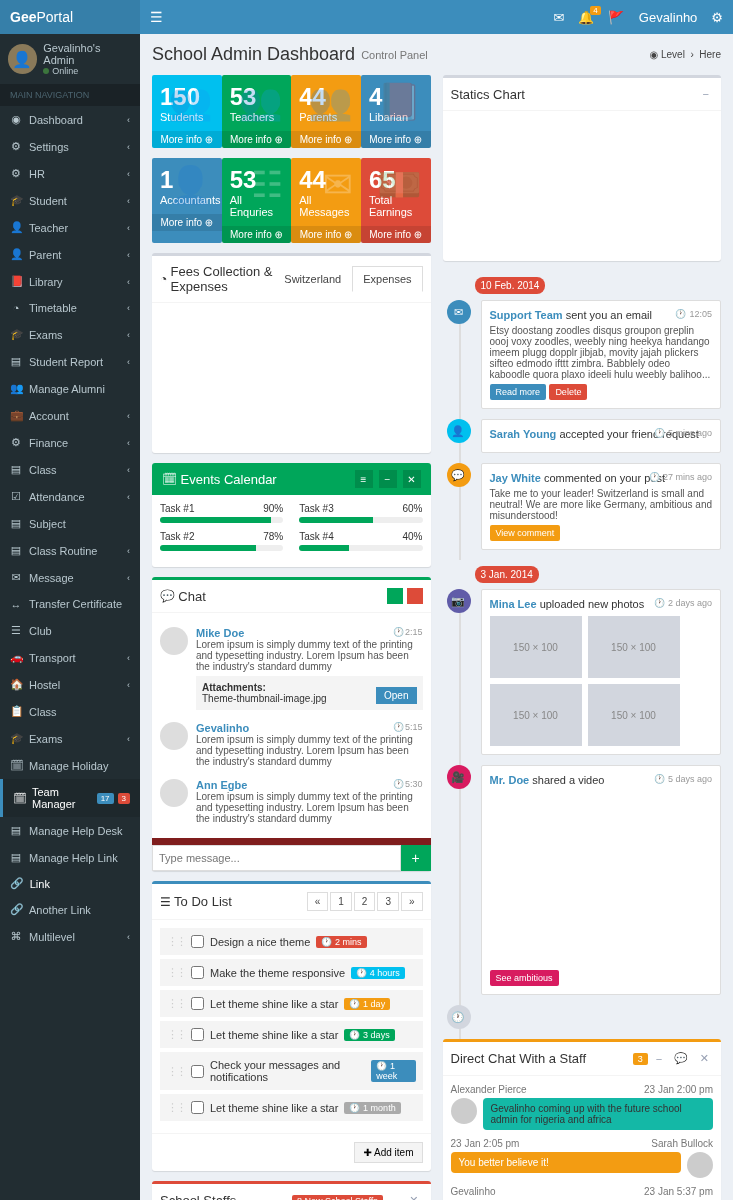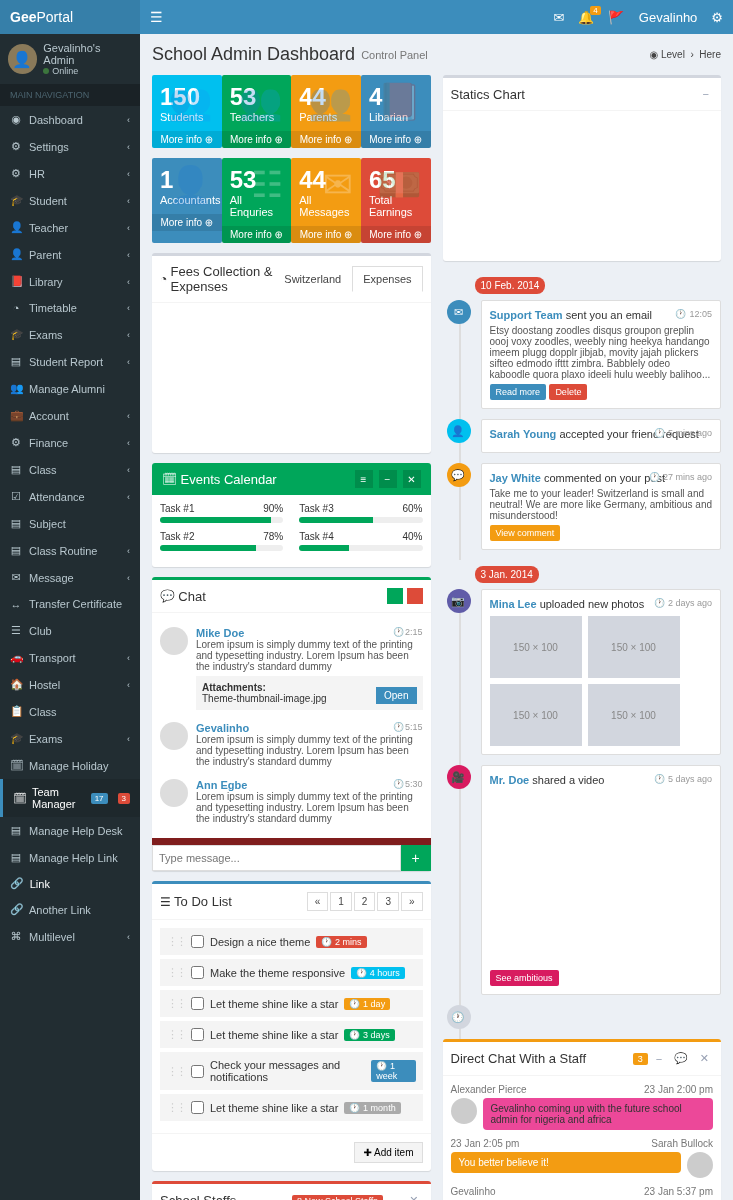--- a/index.html
+++ b/index.html
@@ -90,21 +90,21 @@
 .tl-body h4{font-size:11px;font-weight:normal;margin-bottom:4px}
 .tl-body h4 a{font-weight:bold}
 .tl-body .txt{font-size:10px;color:#555;margin-bottom:4px}
 .tl-btn{display:inline-block;padding:3px 6px;font-size:9px;color:#fff;border-radius:2px;cursor:pointer}
 .photo-grid{display:flex;flex-wrap:wrap;gap:6px;margin-top:6px}
 .photo{width:92px;height:62px;background:#d2d6de;display:flex;align-items:center;justify-content:center;font-size:10px;color:#888}
 .direct-chat .dc-msg{margin-bottom:8px}
 .direct-chat .dc-head{display:flex;justify-content:space-between;font-size:10px;color:#777;margin-bottom:3px}
 .direct-chat .dc-body{display:flex;gap:6px;align-items:flex-start}
 .direct-chat .dc-av{width:26px;height:26px;border-radius:50%;background:#ccc;flex-shrink:0}
-.direct-chat .dc-text{background:#ec4899;padding:5px 8px;border-radius:4px;font-size:10px;flex:1}
+.direct-chat .dc-text{background:#14b8a6;padding:5px 8px;border-radius:4px;font-size:10px;flex:1}
 .direct-chat .right .dc-body{flex-direction:row-reverse}
 .direct-chat .right .dc-text{background:#f39c12;color:#fff}
 </style>
 </head>
 <body>
 
 <div class="wrapper">
   <aside class="sidebar">
     <div class="logo">
         <b>Gee</b>
@@ -234,21 +234,21 @@
           <span>Exams</span>
           <span class="chev">‹</span>
         </li>
         <li class="item">
           <span class="ico">🗓</span>
           <span>Manage Holiday</span>
         </li>
         <li class="item active">
           <span class="ico">🗓</span>
           <span>Team Manager</span>
-          <span class="chev" style="display:flex;gap:8px">
+          <span class="chev" style="display:flex;gap:2px">
             <span class="badge bg-blue">17</span>
             <span class="badge bg-red">3</span>
           </span>
         </li>
         <li class="item">
           <span class="ico">▤</span>
           <span>Manage Help Desk</span>
         </li>
         <li class="item">
           <span class="ico">▤</span>

